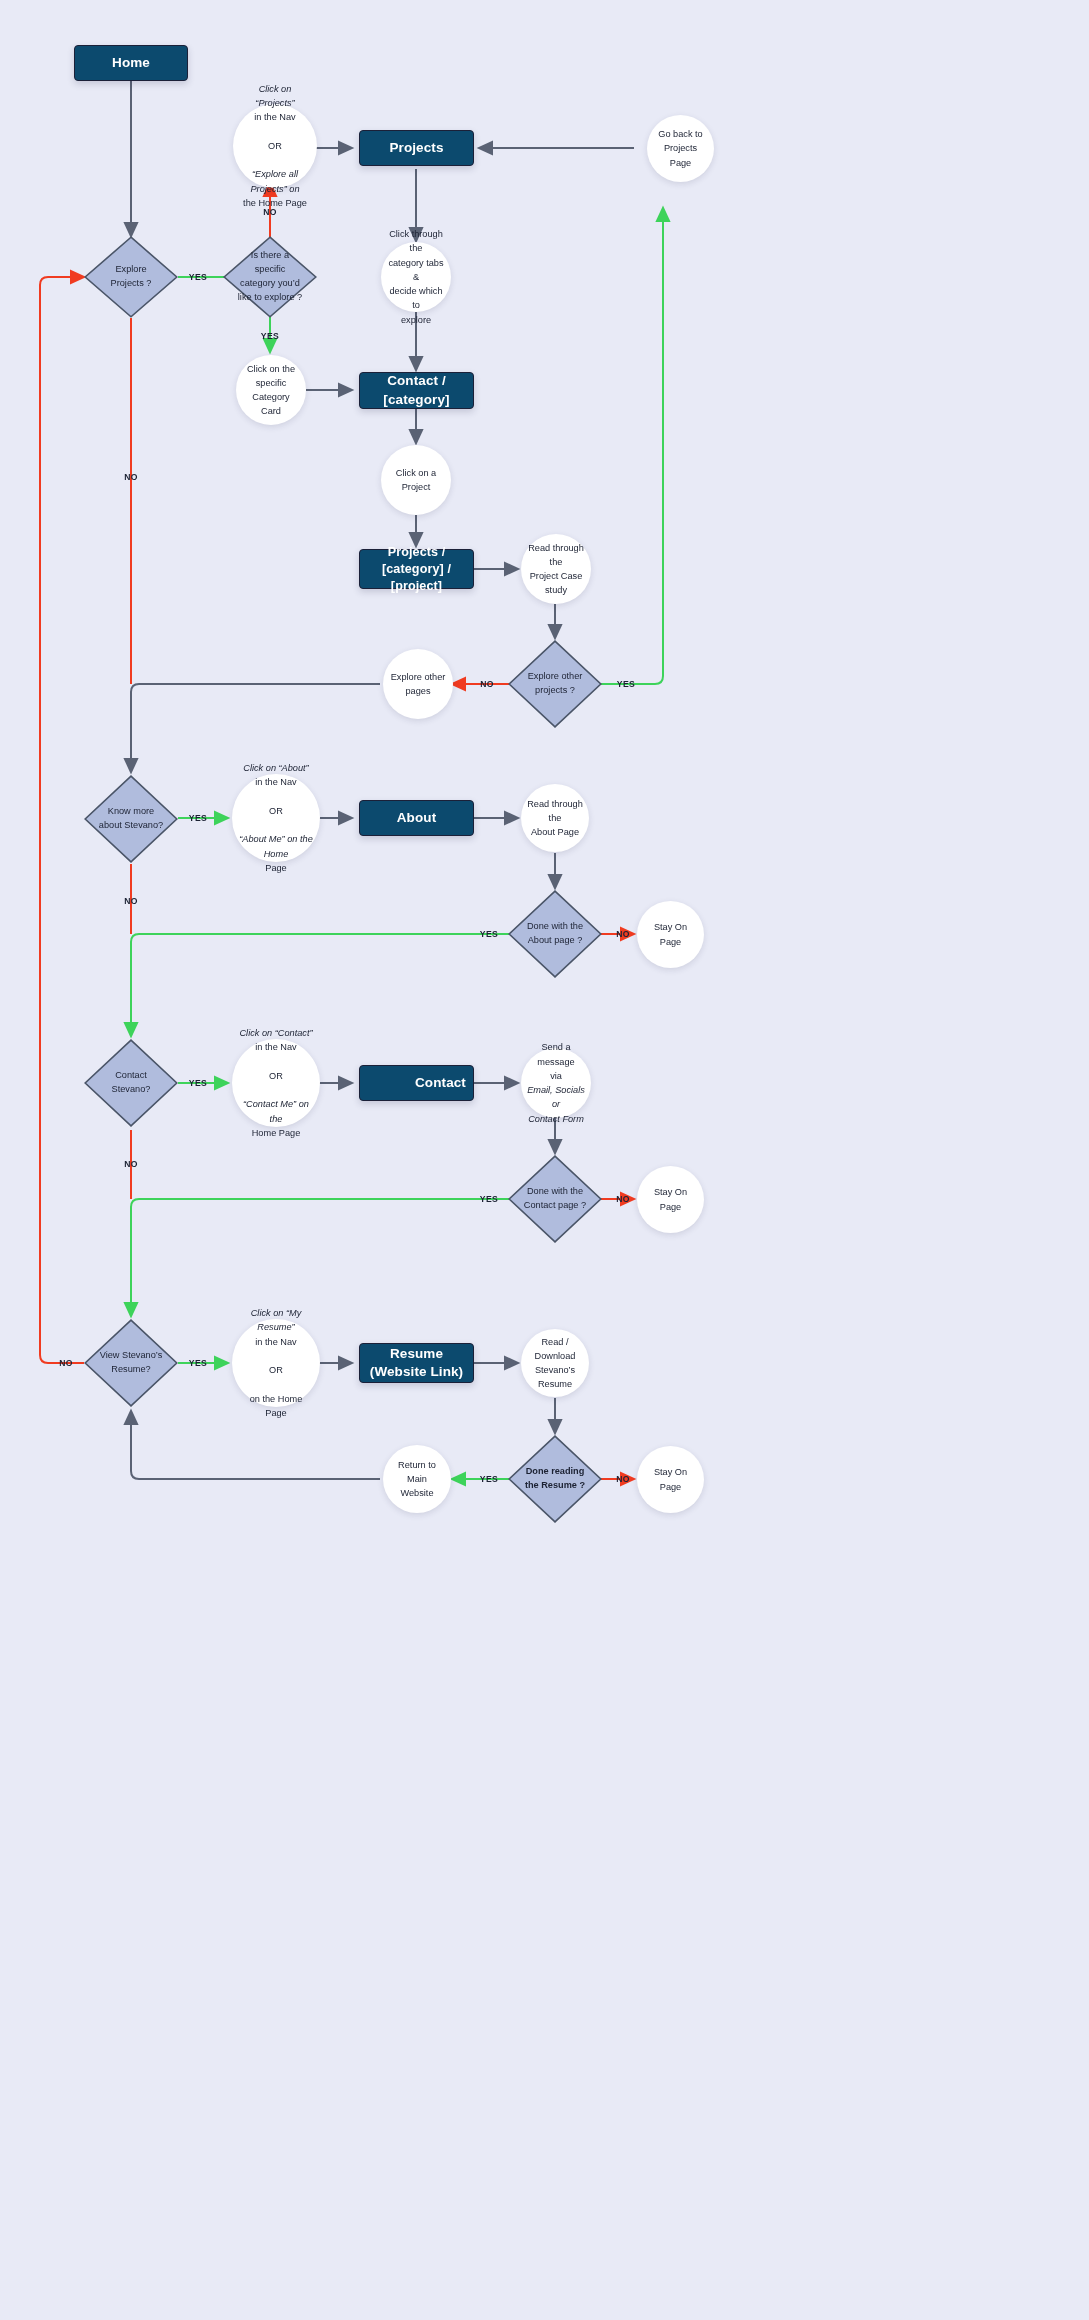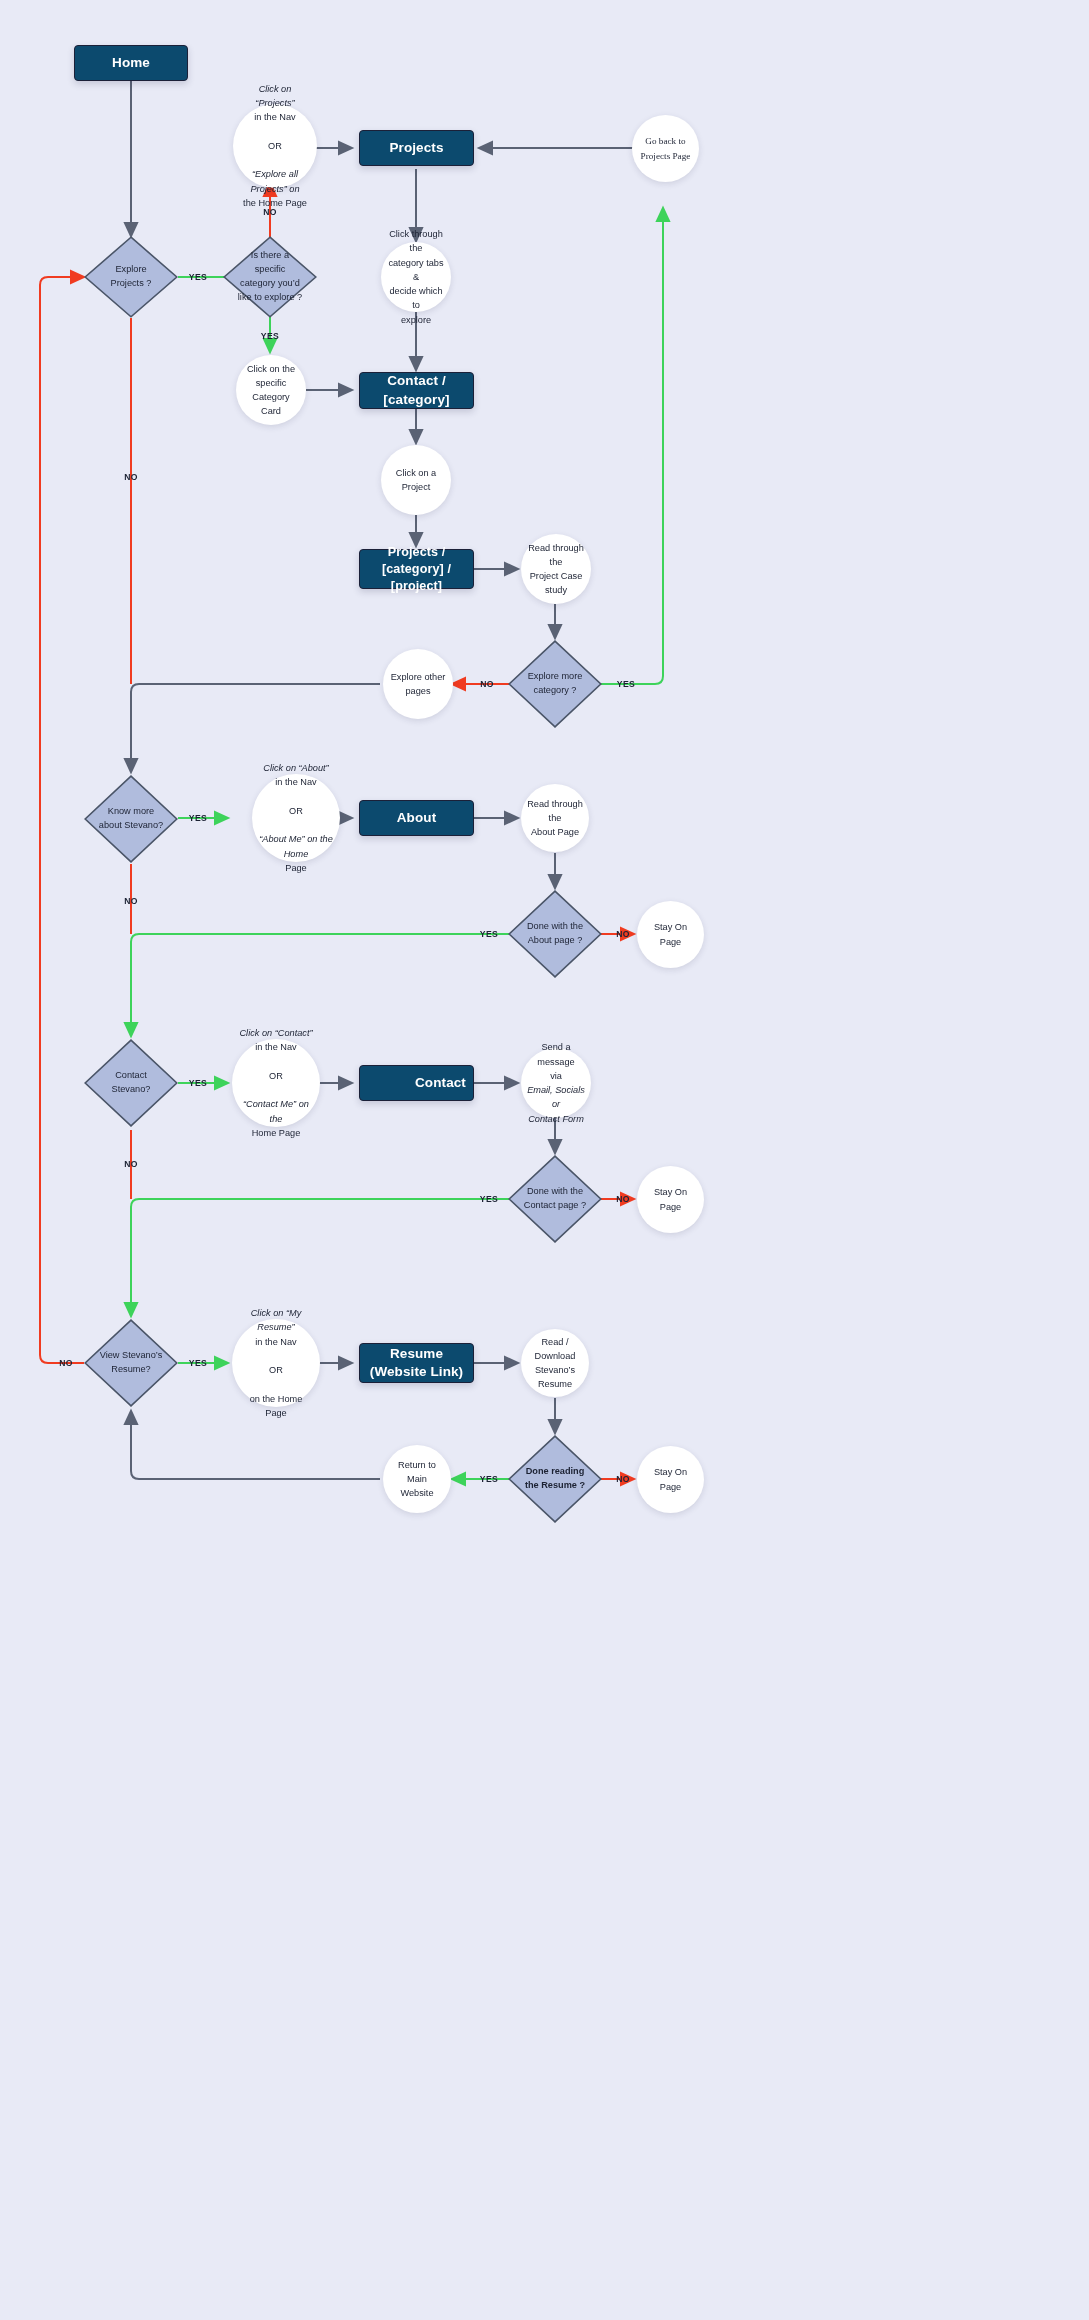--- a/index.html
+++ b/index.html
@@ -207,21 +207,21 @@
       <span class="ln">&nbsp;</span>
       <span class="ln it">“Explore all Projects” on</span>
       <span class="ln">the Home Page</span>
     </span>
   </div>
 
   <div class="node page-node" style="left:359px; top:130px; width:115px; height:36px;">
     <span>Projects</span>
   </div>
 
-  <div class="node circle-node" style="left:632px; top:115px; width:67px; height:67px;font-family:Liberation Serif, serif;">
+  <div class="node circle-node" style="left:647px; top:115px; width:67px; height:67px;">
     <span>
       <span class="ln">Go back to</span>
       <span class="ln">Projects Page</span>
     </span>
   </div>
 
   <div class="diamond-wrap" style="left:84px; top:236px; width:94px; height:82px;">
     <svg class="diamond-shape" viewBox="0 0 94 82" preserveAspectRatio="none">
       <polygon points="47,1.2 92.8,41 47,80.8 1.2,41" fill="#b0bcdd" stroke="#4a5568" stroke-width="1.6"></polygon>
     </svg>
@@ -271,38 +271,38 @@
       <span class="ln">Read through the</span>
       <span class="ln">Project Case</span>
       <span class="ln">study</span>
     </span>
   </div>
 
   <div class="diamond-wrap" style="left:508px; top:640px; width:94px; height:88px;">
     <svg class="diamond-shape" viewBox="0 0 94 88" preserveAspectRatio="none">
       <polygon points="47,1.2 92.8,44 47,86.8 1.2,44" fill="#b0bcdd" stroke="#4a5568" stroke-width="1.6"></polygon>
     </svg>
-    <div class="diamond-label">Explore more category ?</div>
+    <div class="diamond-label">Explore other projects ?</div>
   </div>
 
   <div class="node circle-node" style="left:383px; top:649px; width:70px; height:70px;">
     <span>
       <span class="ln">Explore other</span>
       <span class="ln">pages</span>
     </span>
   </div>
 
   <div class="diamond-wrap" style="left:84px; top:775px; width:94px; height:88px;">
     <svg class="diamond-shape" viewBox="0 0 94 88" preserveAspectRatio="none">
       <polygon points="47,1.2 92.8,44 47,86.8 1.2,44" fill="#b0bcdd" stroke="#4a5568" stroke-width="1.6"></polygon>
     </svg>
     <div class="diamond-label">Know more about Stevano?</div>
   </div>
 
-  <div class="node circle-node" style="left:232px; top:774px; width:88px; height:88px;margin-left:20px;">
+  <div class="node circle-node" style="left:232px; top:774px; width:88px; height:88px;">
     <span>
       <span class="ln it">Click on “About”</span>
       <span class="ln">in the Nav</span>
       <span class="ln">&nbsp;</span>
       <span class="ln">OR</span>
       <span class="ln">&nbsp;</span>
       <span class="ln it">“About Me” on the Home</span>
       <span class="ln">Page</span>
     </span>
   </div>

